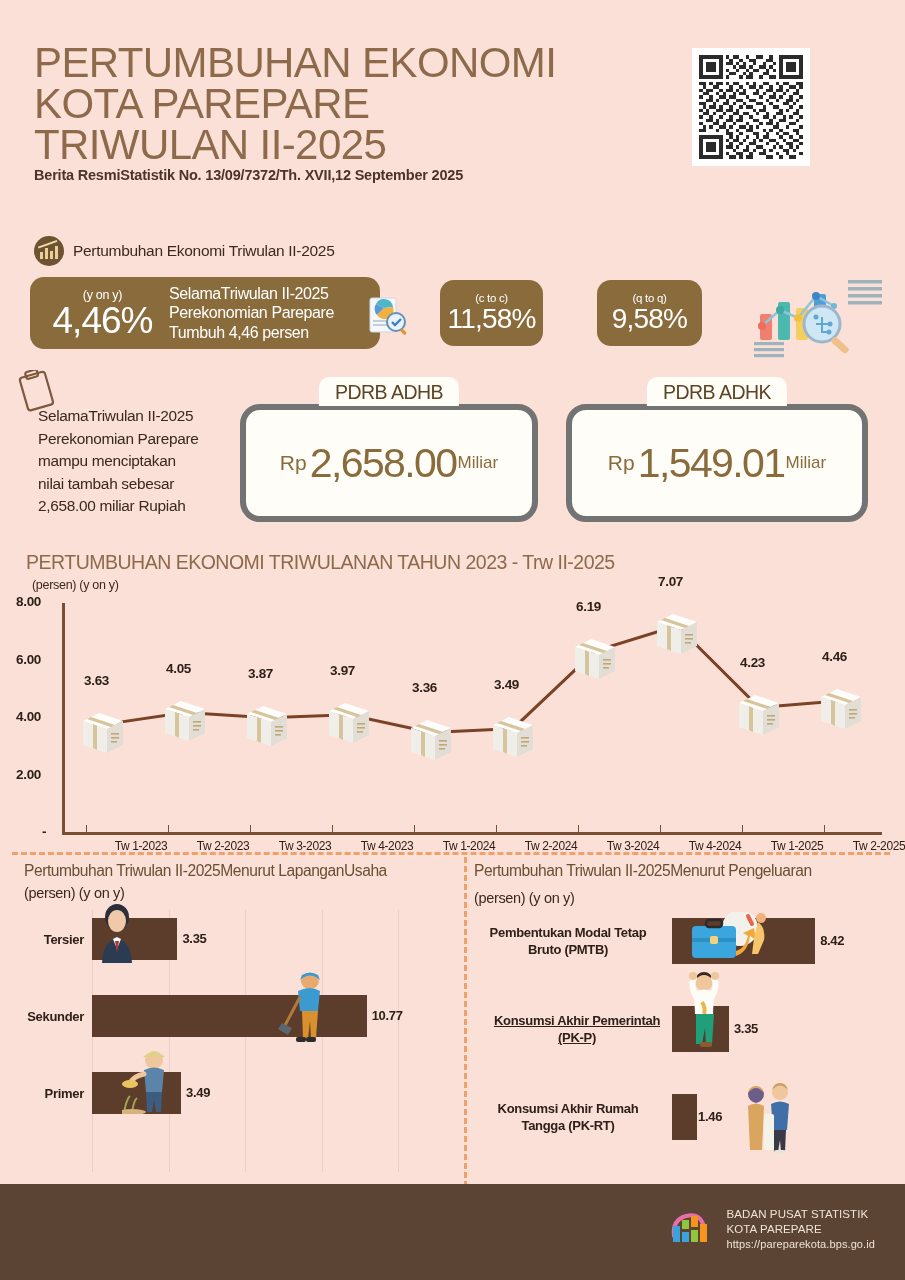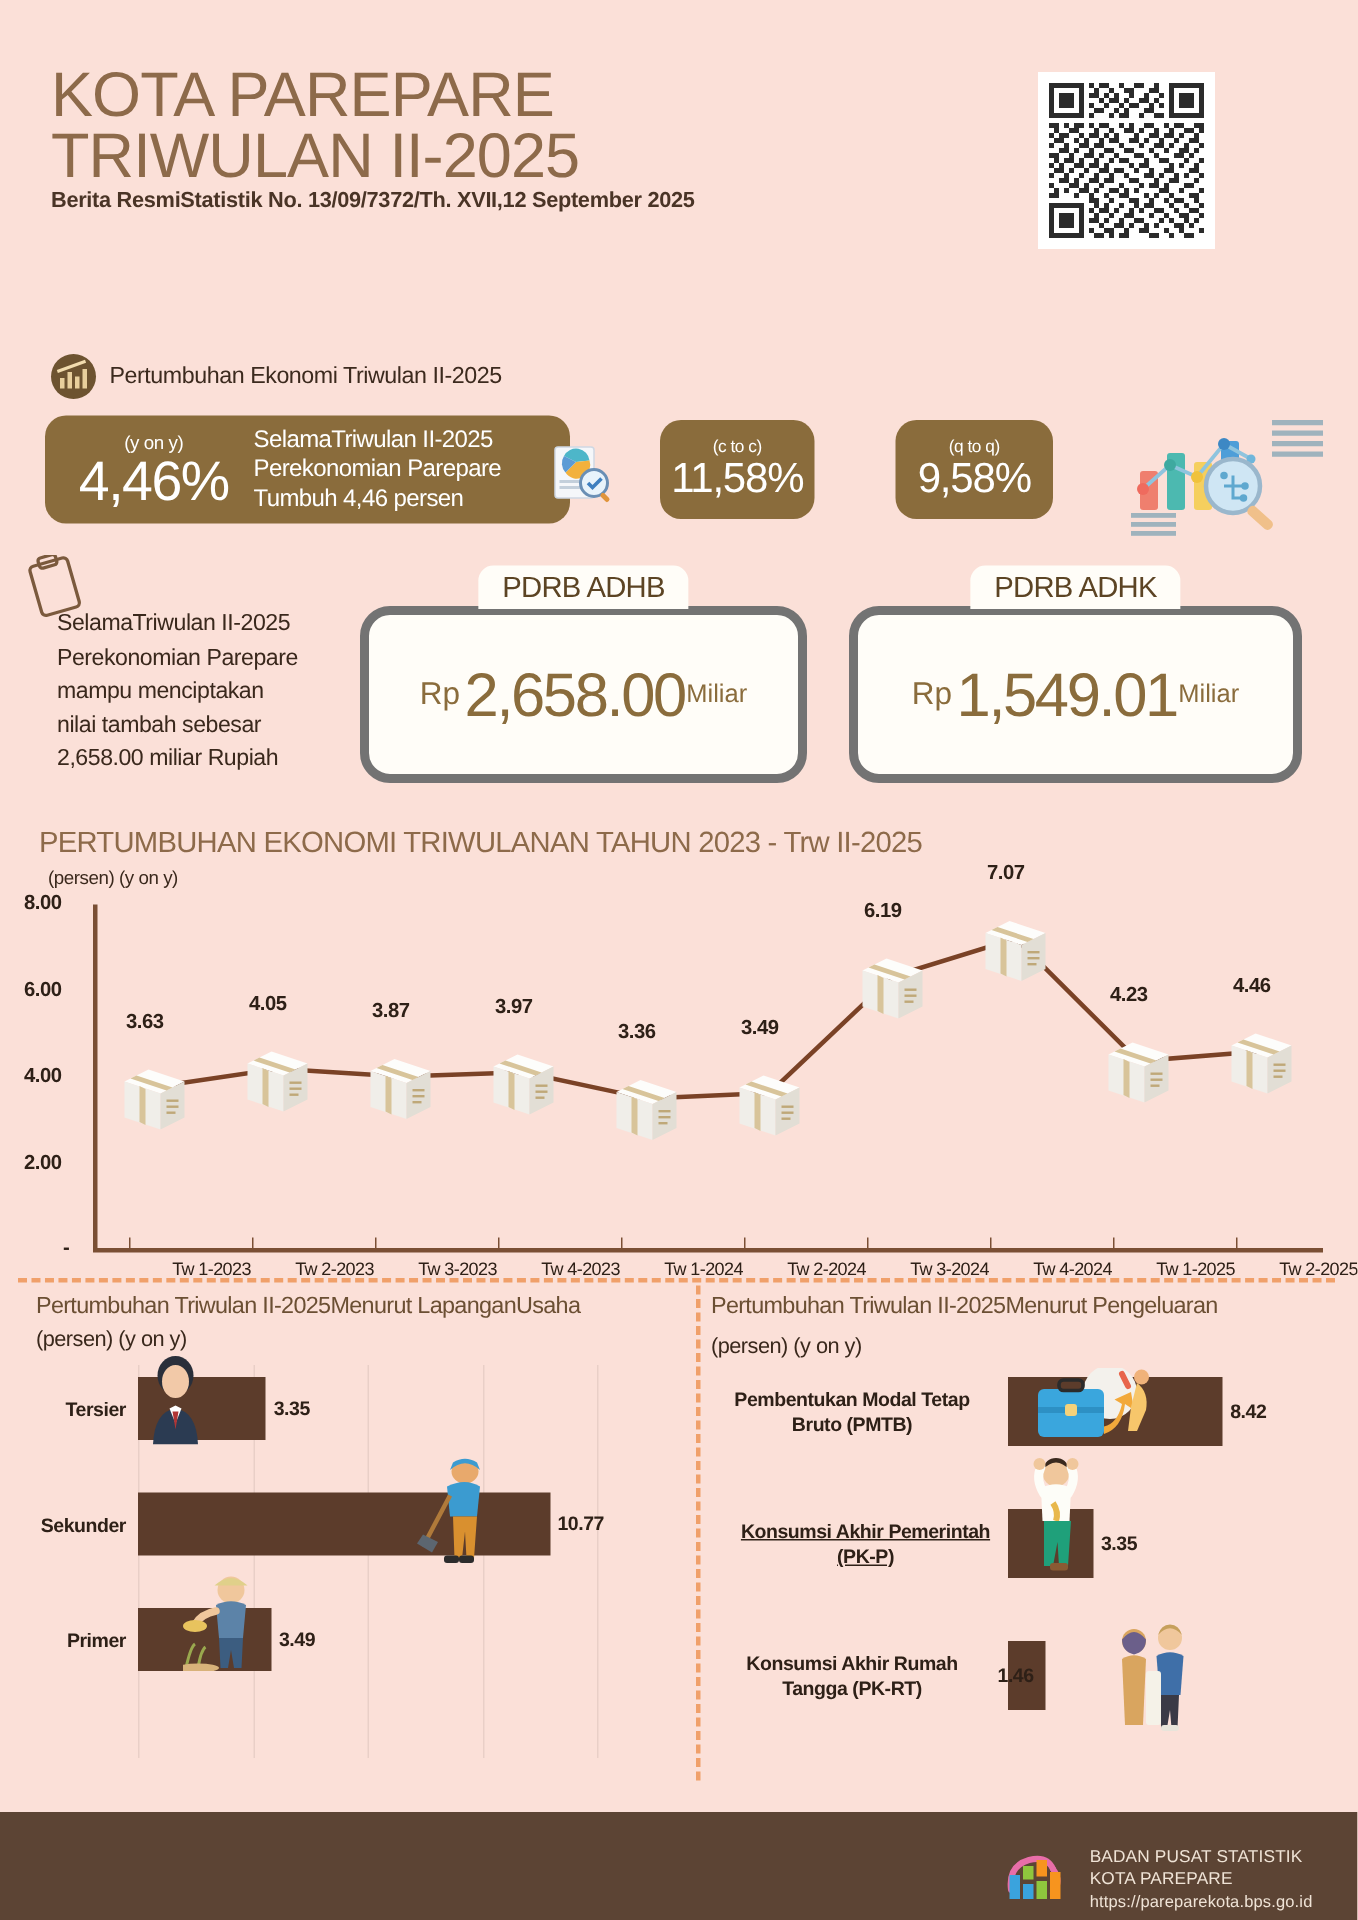--- a/index.html
+++ b/index.html
@@ -86,33 +86,34 @@
   .vdiv{position:absolute;left:464px;top:857px;height:330px;border-left:3px dashed #f0a06a;}
   .bc-title{position:absolute;font-size:15.6px;color:#6b4f33;letter-spacing:-0.45px;}
   .bc-unit{position:absolute;font-size:14.5px;color:#3a281c;letter-spacing:-0.35px;}
   .bar{position:absolute;background:#5c3c2b;}
   .barlbl{position:absolute;font-size:13px;font-weight:bold;color:#2e2017;letter-spacing:-0.3px;}
   .catlbl{position:absolute;font-size:13px;font-weight:bold;color:#2e2017;letter-spacing:-0.3px;text-align:right;line-height:17px;}
   .catlbl.c2{text-align:center;}
   .gridv{position:absolute;width:1px;background:#e9cfc7;}
 
   
-  .footer{position:absolute;left:0;bottom:0;width:905px;height:72px;background:#5c4434;}
+  .footer{position:absolute;left:0;bottom:0;width:905px;height:96px;background:#5c4434;}
   .fl{position:absolute;right:30px;top:22px;display:flex;gap:12px;align-items:center;}
   .flogo{width:46px;height:46px;flex:none;}
   .ftxt{color:#efe3d6;font-size:11.5px;line-height:15px;letter-spacing:0.1px;}
   .ftxt .u{font-size:11px;}
 </style>
 </head>
 <body>
 
 <div class="page">
 
   <div class="header">
     <div class="title">
+      <div>PERTUMBUHAN EKONOMI</div>
       <div>KOTA PAREPARE</div>
       <div>TRIWULAN II-2025</div>
     </div>
     <div class="subtitle">Berita ResmiStatistik No. 13/09/7372/Th. XVII,12 September 2025</div>
   </div>
 
   <div class="qr">
     <svg width="110" height="110" viewBox="0 0 33 33" shape-rendering="crispEdges">
       <rect width="33" height="33" fill="#fff"></rect>
       <g fill="#2b2b2b">
@@ -718,21 +719,21 @@
           <path d="M18 26 q10 -5 20 0 l-1 22 h-18 Z" fill="#fdfdf8"></path>
           <path d="M20 30 q-6 -10 -2 -18" stroke="#fdfdf8" stroke-width="6" fill="none" stroke-linecap="round"></path>
           <path d="M36 30 q6 -10 2 -18" stroke="#fdfdf8" stroke-width="6" fill="none" stroke-linecap="round"></path>
           <circle cx="17" cy="10" r="4" fill="#f0c79c"></circle>
           <circle cx="39" cy="10" r="4" fill="#f0c79c"></circle>
           <path d="M26 36 q4 6 2 12" stroke="#e8b84b" stroke-width="4" fill="none"></path>
           <path d="M20 48 h18 l-2 30 h-6 l-1 -16 l-3 16 h-6 Z" fill="#1fa07a"></path>
           <rect x="24" y="76" width="12" height="5" rx="2" fill="#8a5a33"></rect>
         </svg></div>
       <div class="bar" style="left: 672px; top: 1094px; width: 24.82px; height: 46px;"></div>
-      <div class="barlbl" style="left: 665px; top: 1109px;">1.46</div>
+      <div class="barlbl" style="left: 698px; top: 1109px;">1.46</div>
       <div class="catlbl c2" style="width: 192px; left: 472px; top: 1100px;">
         <div>Konsumsi Akhir Rumah</div>
         <div>Tangga (PK-RT)</div>
       </div>
       <div style="position: absolute; left: 740px; top: 1080px;"><svg width="56" height="76" viewBox="0 0 56 76">
           <circle cx="16" cy="14" r="8" fill="#d9a55f"></circle>
           <path d="M8 13 q8 -10 16 0 q0 8 -8 10 q-8 -2 -8 -10 Z" fill="#6b5f8a"></path>
           <path d="M8 26 q8 -5 16 0 l-2 44 h-12 Z" fill="#d9a55f"></path>
           <circle cx="40" cy="12" r="8" fill="#f0c79c"></circle>
           <path d="M32 10 q8 -9 16 0 q-2 -7 -8 -7 q-6 0 -8 7 Z" fill="#c6a05c"></path>

